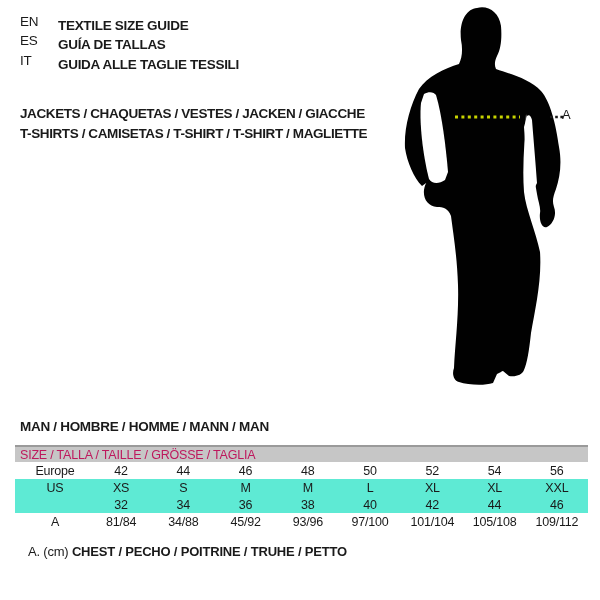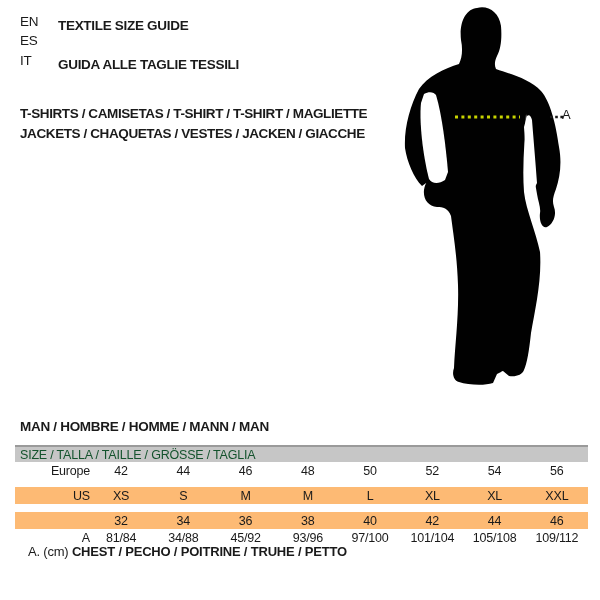--- a/index.html
+++ b/index.html
@@ -17,51 +17,52 @@
   .cat-line{font-weight:700;font-size:13.5px;letter-spacing:-0.4px;height:20px;white-space:nowrap;}
   
   .figure-wrap{position:absolute;left:400px;top:0;width:200px;height:400px;}
   .chest-label{position:absolute;left:562px;top:107px;font-size:13px;font-weight:400;}
   
   .man-header{position:absolute;left:20px;top:419px;font-weight:700;font-size:13.5px;letter-spacing:-0.3px;white-space:nowrap;}
   
   .size-table{position:absolute;left:15px;top:445px;width:573px;}
   .t-header{
     background:#c6c6c6;border-top:2px solid #9a9a9a;height:17px;line-height:17px;
-    font-size:12.5px;padding-left:5px;letter-spacing:-0.2px;color:#14532d;box-sizing:border-box;
+    font-size:12.5px;padding-left:5px;letter-spacing:-0.2px;color:#be185d;box-sizing:border-box;
   }
   .t-row{display:grid;grid-template-columns:75px repeat(8,1fr);height:17px;align-items:center;}
-  .t-row.stripe{background:#fdba74;margin-top:8px;}
+  .t-row.stripe{background:#5eead4;}
   .t-row.last{height:18px;}
   .cell{font-size:12.5px;text-align:center;letter-spacing:-0.2px;}
-  .cell.label{text-align:right;padding-left:5px;}
+  .cell.label{text-align:center;padding-left:5px;}
   
   .footnote{position:absolute;left:28px;top:544px;font-size:13px;white-space:nowrap;letter-spacing:-0.2px;}
   .footnote .bold{font-weight:700;}
 </style>
 </head>
 <body>
 
 <div class="lang-list">
   <div class="lang-row">
     <span class="lang-code">EN</span>
     <span class="lang-label">TEXTILE SIZE GUIDE</span>
   </div>
   <div class="lang-row">
     <span class="lang-code">ES</span>
+    <span class="lang-label">GUÍA DE TALLAS</span>
   </div>
   <div class="lang-row">
     <span class="lang-code">IT</span>
     <span class="lang-label">GUIDA ALLE TAGLIE TESSILI</span>
   </div>
 </div>
 
 <div class="categories">
+  <div class="cat-line">JACKETS / CHAQUETAS / VESTES / JACKEN / GIACCHE</div>
   <div class="cat-line">T-SHIRTS / CAMISETAS / T-SHIRT / T-SHIRT / MAGLIETTE</div>
-  <div class="cat-line">JACKETS / CHAQUETAS / VESTES / JACKEN / GIACCHE</div>
 </div>
 
 <div class="figure-wrap">
   <svg width="200" height="400" viewBox="0 0 200 400" xmlns="http://www.w3.org/2000/svg">
     <path fill="#010101" d="
       M 77,8
       C 88,5 99,12 101,26
       C 102,38 101,49 97,56
       C 95,60 94,65 96,69
       C 110,74 130,79 141,91

